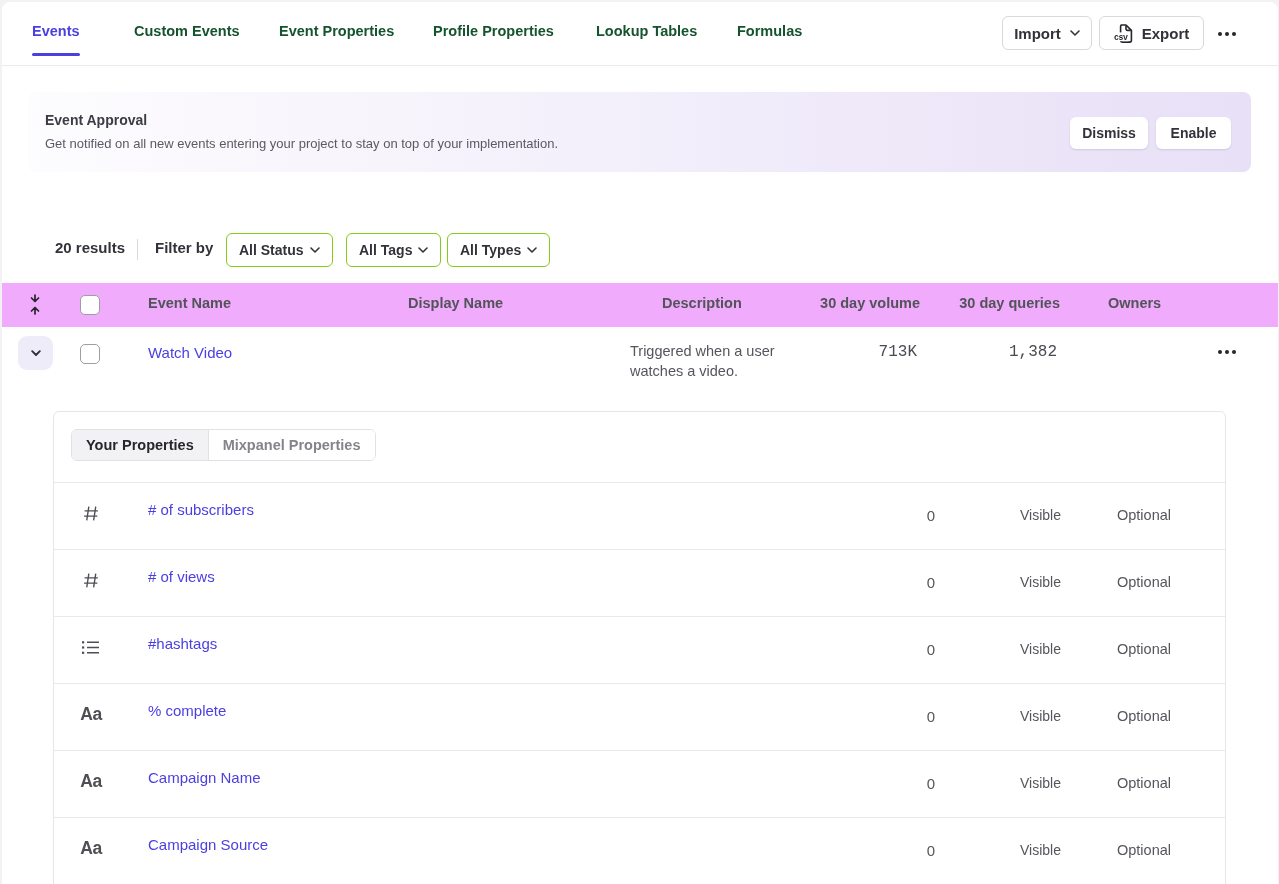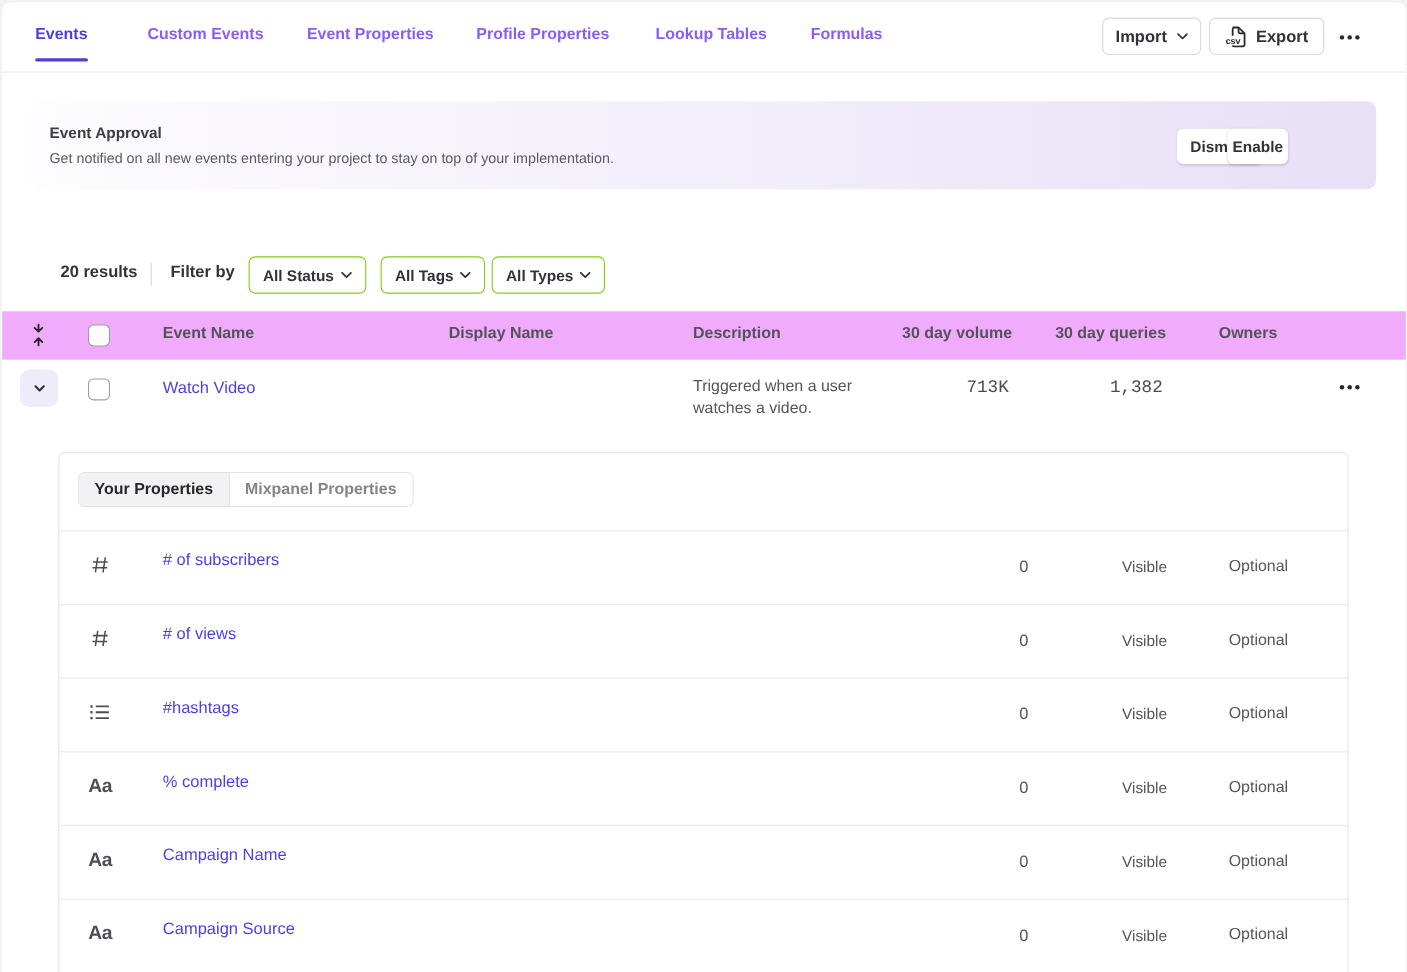--- a/index.html
+++ b/index.html
@@ -3,21 +3,21 @@
 <meta charset="utf-8">
 <style>
   * { margin:0; padding:0; box-sizing:border-box; }
   html,body { width:1279px; height:884px; background:#f2f2f5; overflow:hidden;
     font-family:"Liberation Sans", sans-serif; }
   .card { position:absolute; left:2px; top:2px; width:1276px; height:920px;
     background:#fff; border-radius:8px 8px 0 0; }
   
   .nav { position:absolute; left:0; top:0; width:100%; height:64px;
     border-bottom:1px solid #ebebee; }
-  .tab { position:absolute; top:21px; font-size:14.5px; font-weight:600; color:#8b5cf6; }
+  .tab { position:absolute; top:21px; font-size:14.5px; font-weight:600; color:#14532d; }
   .tab.active { color:#4b3fe0; }
   .tab.active::after { content:""; position:absolute; left:0; right:0; top:30px;
     height:3px; border-radius:2px; background:#4b3fe0; }
   .topbtn { position:absolute; top:14px; height:34px; border:1px solid #d8d8dd;
     border-radius:6px; background:#fff; display:flex; align-items:center;
     justify-content:center; font-size:15px; font-weight:600; color:#32323a; }
   
   .banner { position:absolute; left:26px; top:90px; width:1223px; height:80px;
     border-radius:8px; background:linear-gradient(90deg,#fdfcfe 0%,#f4f0fb 45%,#e8e0f7 100%); }
   .banner h3 { position:absolute; left:17px; top:20px; font-size:14px; font-weight:700; color:#3c3c45; }
@@ -87,21 +87,21 @@
         <i></i>
         <i></i>
         <i></i>
       </div>
   </div>
 
   <div class="banner">
     <h3>Event Approval</h3>
     <p>Get notified on all new events entering your project to stay on top of your implementation.</p>
     <div class="bbtn" style="left:1042px; width:78px;">Dismiss</div>
-    <div class="bbtn" style="left:1088px; width:55px;">Enable</div>
+    <div class="bbtn" style="left:1128px; width:75px;">Enable</div>
   </div>
 
   <span class="fl" style="left:53px; top:237px;">20 results</span>
   <div style="position:absolute; left:135px; top:237px; width:1px; height:21px; background:#d8d8dd;"></div>
   <span class="fl" style="left:153px; top:237px;">Filter by</span>
   <div class="fbtn" style="left:224px;">All Status
     <svg width="10" height="6" viewBox="0 0 10 6">
         <path d="M1 1l4 4 4-4" fill="none" stroke="#33333a" stroke-width="1.6" stroke-linecap="round" stroke-linejoin="round"></path>
       </svg>
   </div>
@@ -117,21 +117,21 @@
   </div>
 
   <div class="thead">
     <svg width="12" height="21" viewBox="0 0 12 21" style="position:absolute;left:27px;top:11px;">
       <path d="M6 1 v5.5 M2.5 4 L6 7.5 L9.5 4" fill="none" stroke="#26262b" stroke-width="1.7" stroke-linecap="round" stroke-linejoin="round"></path>
       <path d="M6 20 v-5.5 M2.5 17 L6 13.5 L9.5 17" fill="none" stroke="#26262b" stroke-width="1.7" stroke-linecap="round" stroke-linejoin="round"></path>
     </svg>
     <div class="cb" style="left:78px; top:12px;"></div>
     <span class="th" style="left:146px;">Event Name</span>
     <span class="th" style="left:406px;">Display Name</span>
-    <span class="th" style="left:628px;">Description</span>
+    <span class="th" style="left:660px;">Description</span>
     <span class="th" style="right:358px;">30 day volume</span>
     <span class="th" style="right:218px;">30 day queries</span>
     <span class="th" style="left:1106px;">Owners</span>
   </div>
 
   <div class="chevbtn">
     <svg width="10" height="7" viewBox="0 0 10 7" style="position:absolute;left:13px;top:14px;">
       <path d="M1.2 1.2 L5 5 L8.8 1.2" fill="none" stroke="#30303a" stroke-width="1.9" stroke-linecap="round" stroke-linejoin="round"></path>
     </svg>
   </div>

